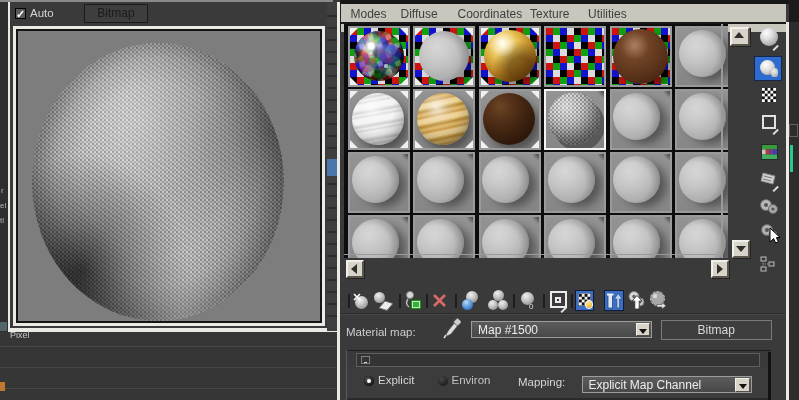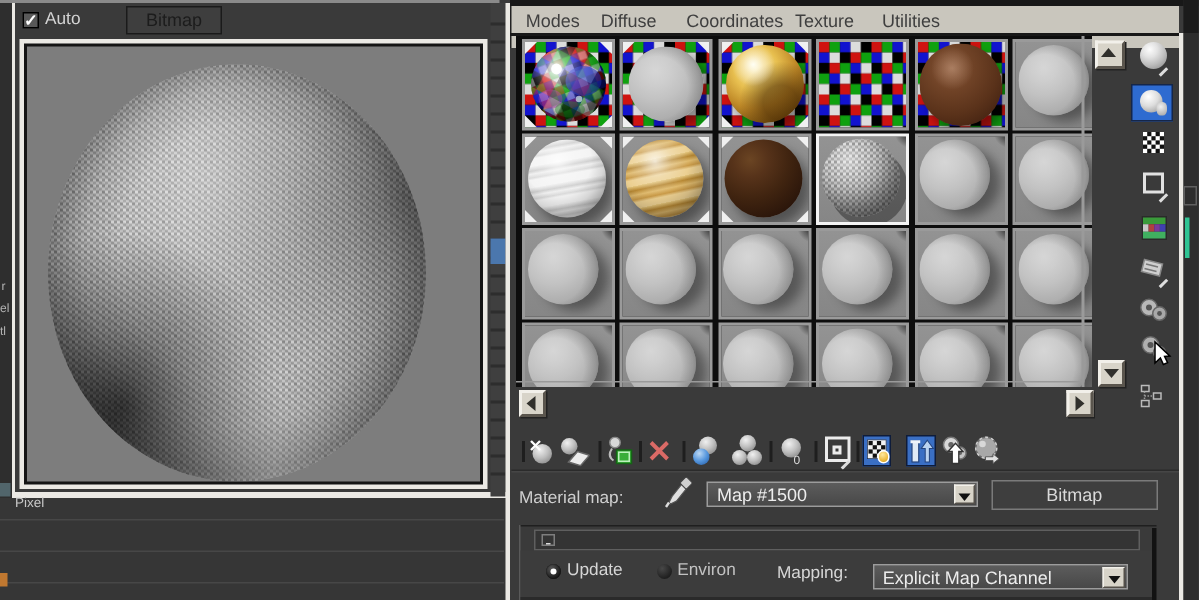--- a/index.html
+++ b/index.html
@@ -530,21 +530,21 @@
 <div class="ab" style="left:356px;top:352.8px;width:403.5px;height:14.2px;background:#343434;border:1px solid #5f5f5f">
   <span class="ab" style="left:4px;top:2.5px;width:8.5px;height:8px;border:1px solid #7e7e7e">
       <i class="ab" style="left:1.5px;top:5px;width:3.5px;height:1.2px;background:#dcdcdc"></i>
     </span>
 </div>
 <div class="ab" style="left:346.8px;top:367px;width:421px;height:33px;background:#3c3c3c"></div>
 
 <div class="ab" style="left:364px;top:375.5px;width:10px;height:10px;border-radius:50%;background:radial-gradient(circle at 35% 30%,#555 0%,#1c1c1c 70%);box-shadow:inset 0 0 1px #000">
   <span class="ab" style="left:3px;top:3px;width:4px;height:4px;border-radius:50%;background:#fff"></span>
 </div>
-<div class="ab" style="left:378px;top:374px;font-size:11.5px;color:#d6d6d6">Update</div>
+<div class="ab" style="left:378px;top:374px;font-size:11.5px;color:#d6d6d6">Explicit</div>
 <div class="ab" style="left:437.5px;top:375.5px;width:10px;height:10px;border-radius:50%;background:radial-gradient(circle at 35% 30%,#484848 0%,#1f1f1f 70%)"></div>
 <div class="ab" style="left:451.5px;top:374px;font-size:11.5px;color:#c2c2c2">Environ</div>
 <div class="ab" style="left:518px;top:375.5px;font-size:11.5px;color:#d6d6d6">Mapping:</div>
 <div class="ddrop" style="left:581.5px;top:375.5px;width:170.5px;height:17.5px">Explicit Map Channel
   <span class="dbtn" style="width:15px;height:14px">
       <i></i>
     </span>
 </div>
 <div class="ab" style="left:346.8px;top:398px;width:421px;height:2px;background:#2a2a2a"></div>
 

